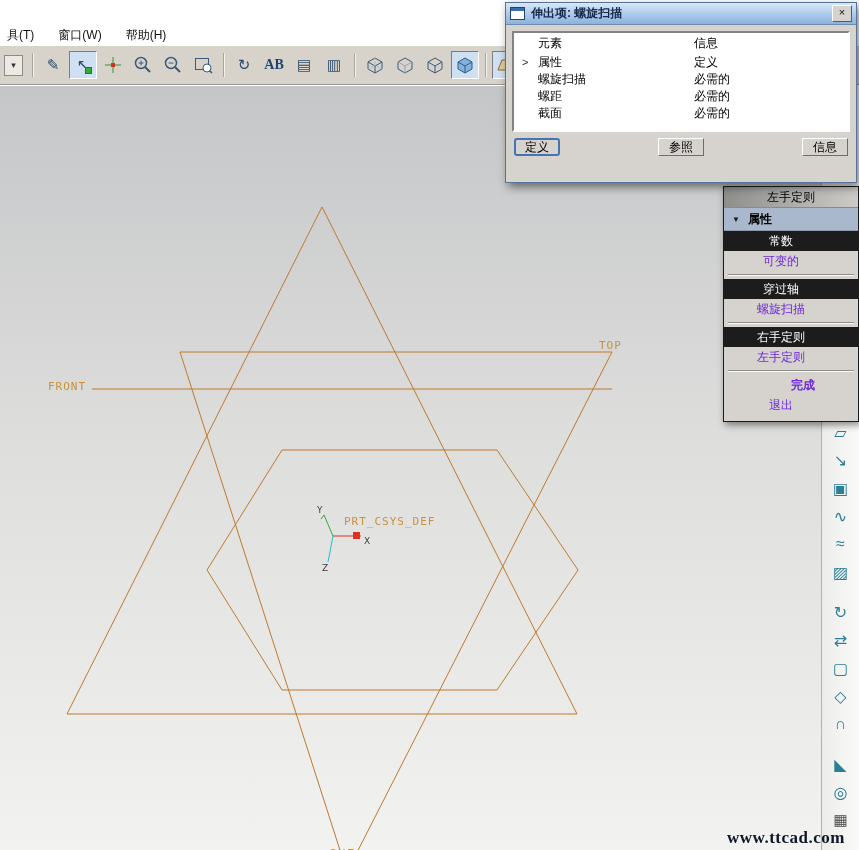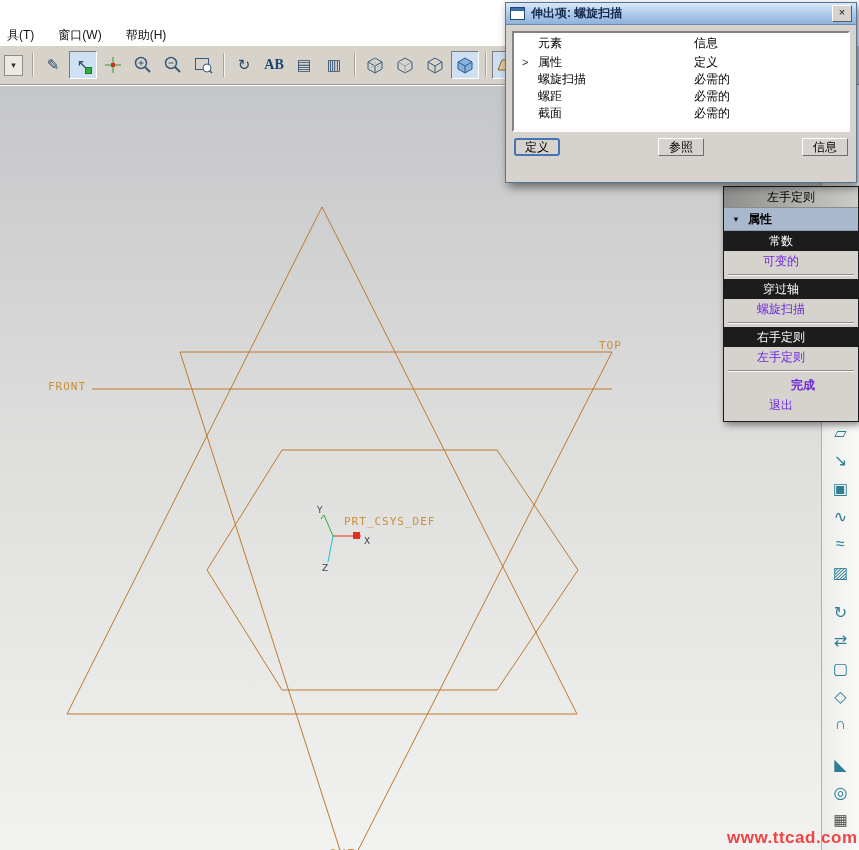--- a/index.html
+++ b/index.html
@@ -24,22 +24,22 @@
 
   
   .canvas{position:absolute;left:0;top:86px;width:859px;height:764px;
           background:linear-gradient(180deg,#c5c6c8 0%,#dddddc 45%,#f2f2f0 100%);}
   svg.geo{position:absolute;left:0;top:0;width:859px;height:850px;z-index:1;pointer-events:none;}
   svg.geo polygon, svg.geo line{fill:none;stroke-width:1;}
   .cadlabel{font-family:"DejaVu Sans Mono","Liberation Mono",monospace;font-size:11px;letter-spacing:1px;}
   .cadlabel.big{font-size:13px;}
   .axl{font-family:"DejaVu Sans","Liberation Sans",sans-serif;font-size:9px;fill:#3c3c4c;}
 
-  .watermark{position:absolute;left:727px;top:828px;z-index:6;color:#ef4444;
-             font-family:Liberation Sans, sans-serif;font-weight:bold;font-size:17px;letter-spacing:0.5px;}
+  .watermark{position:absolute;left:727px;top:828px;z-index:6;color:#0f172a;
+             font-family:Liberation Serif, serif;font-weight:bold;font-size:17px;letter-spacing:0.5px;}
 
   
   .rtb{position:absolute;right:0;top:86px;width:38px;height:764px;z-index:2;
        background:linear-gradient(90deg,#ececeb,#fafaf9);border-left:1px solid #b3b0aa;
        display:flex;flex-direction:column;align-items:center;gap:4px;padding-top:334px;box-sizing:border-box;}
   .ricon{width:26px;height:24px;display:flex;align-items:center;justify-content:center;
          font-size:16px;color:#2e7f96;cursor:default;}
   .ricon.dark{color:#4a4a48;font-size:15px;}
   .rgap{height:8px;flex:none;}
 

